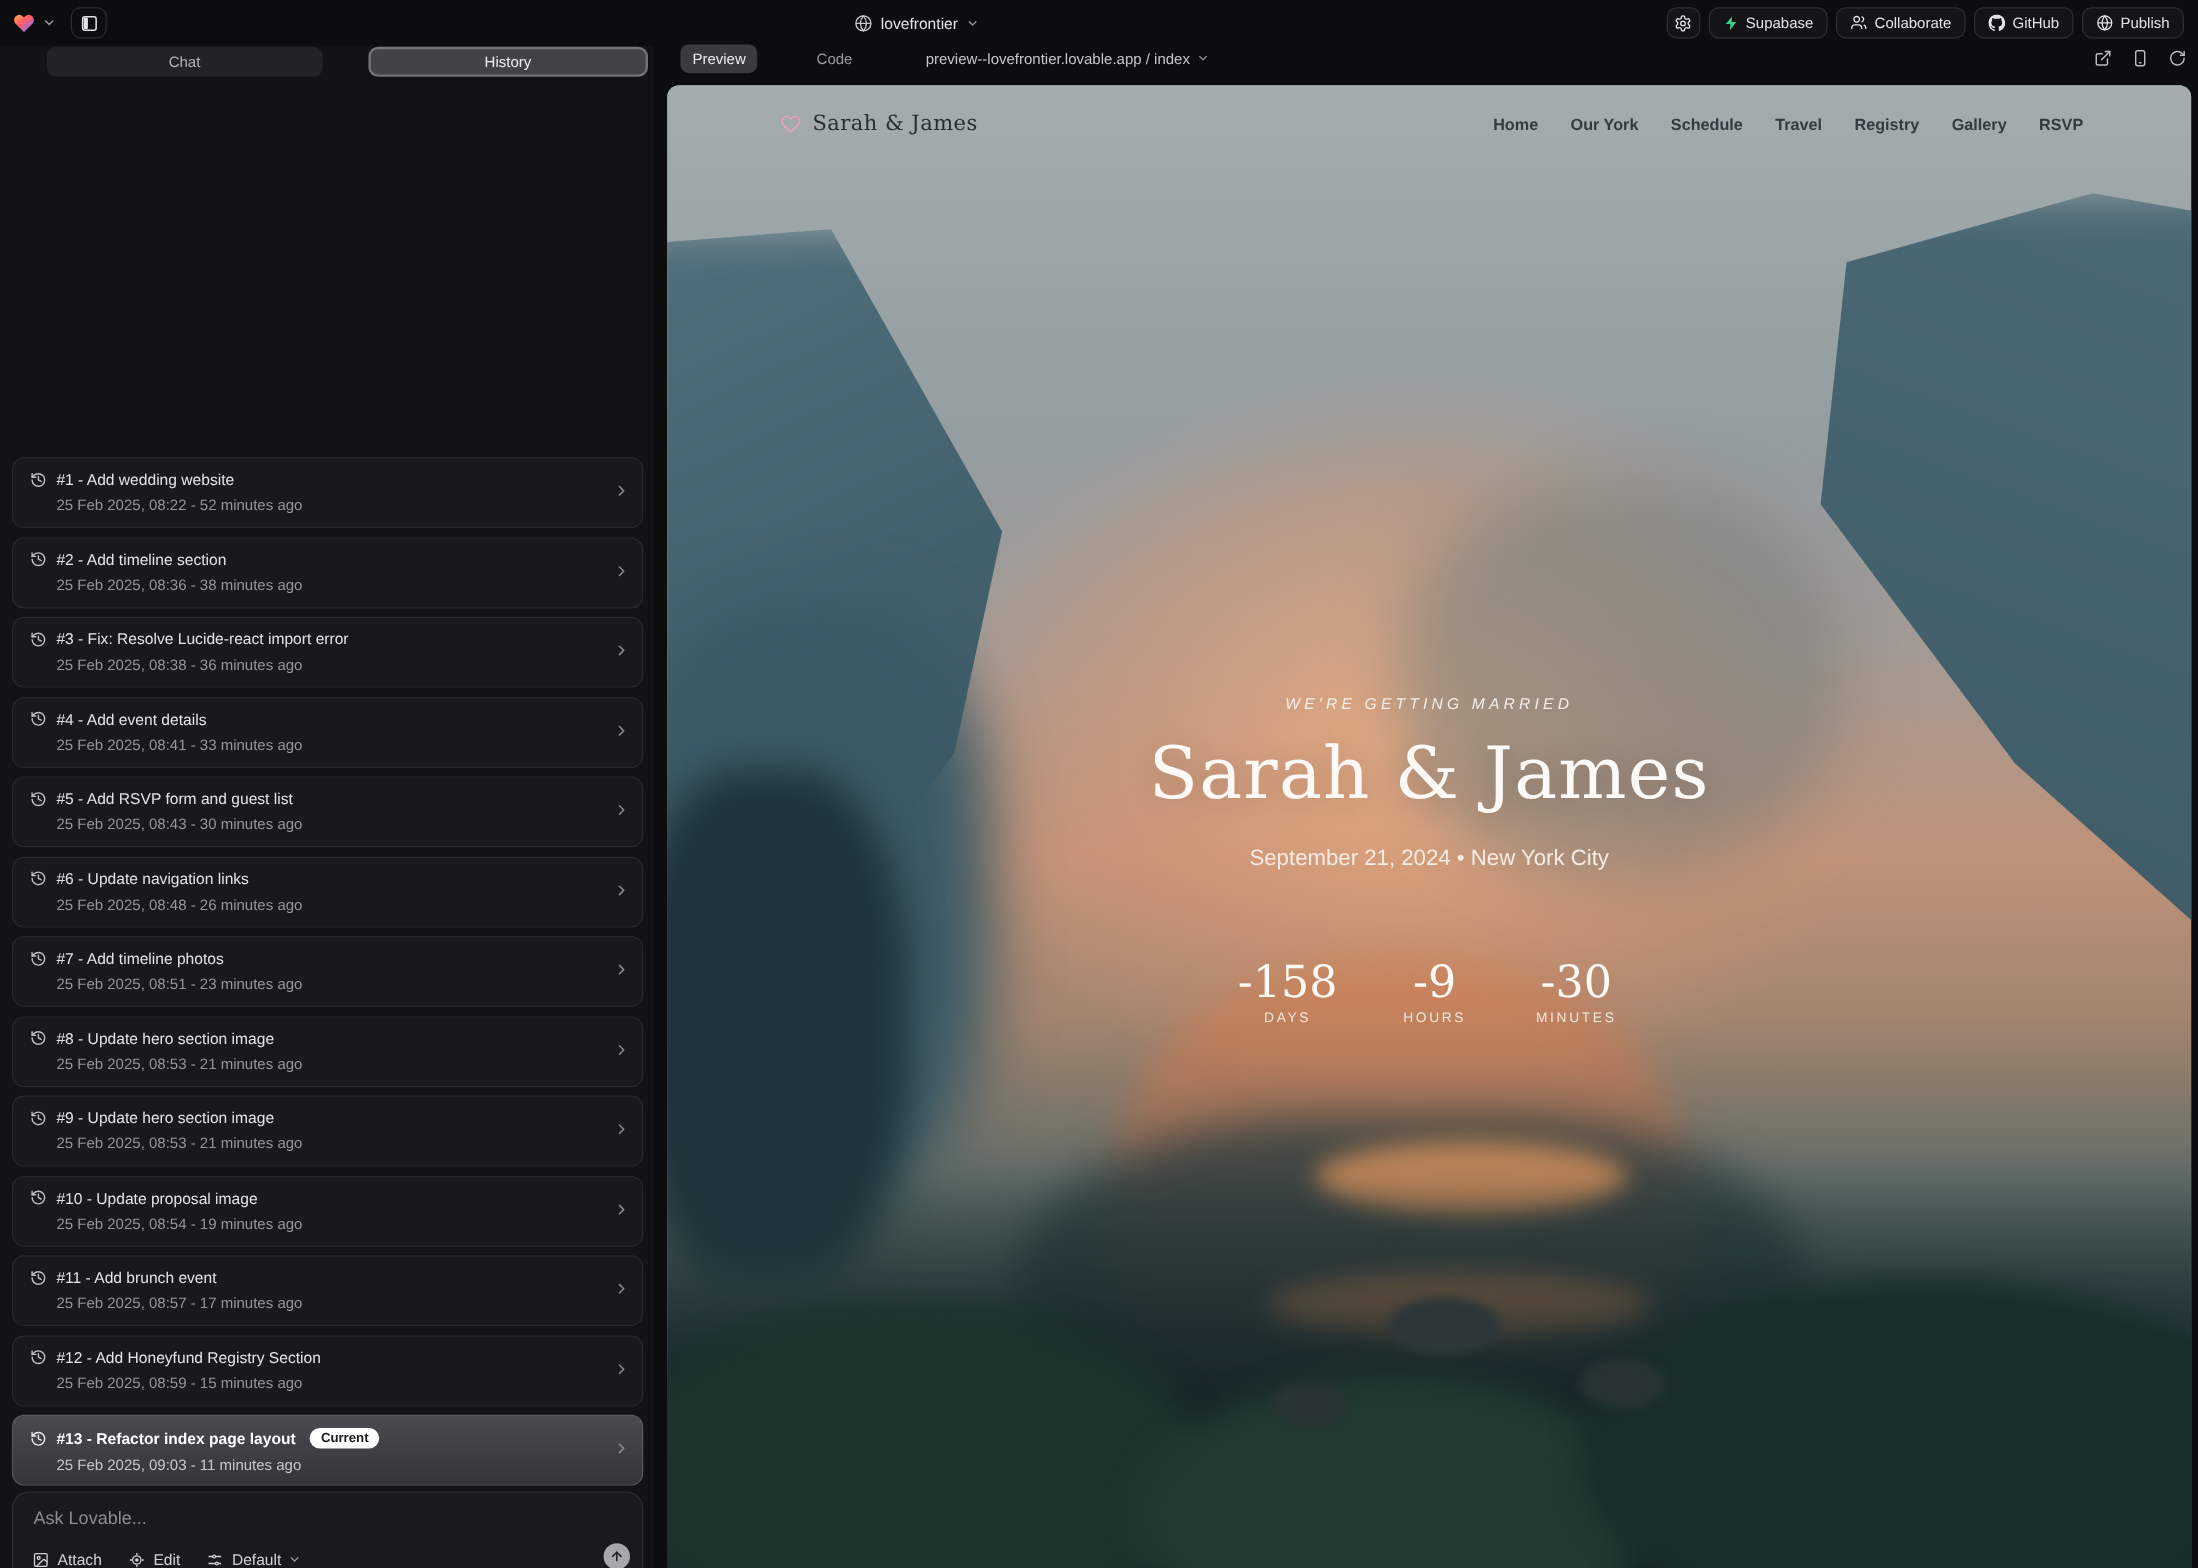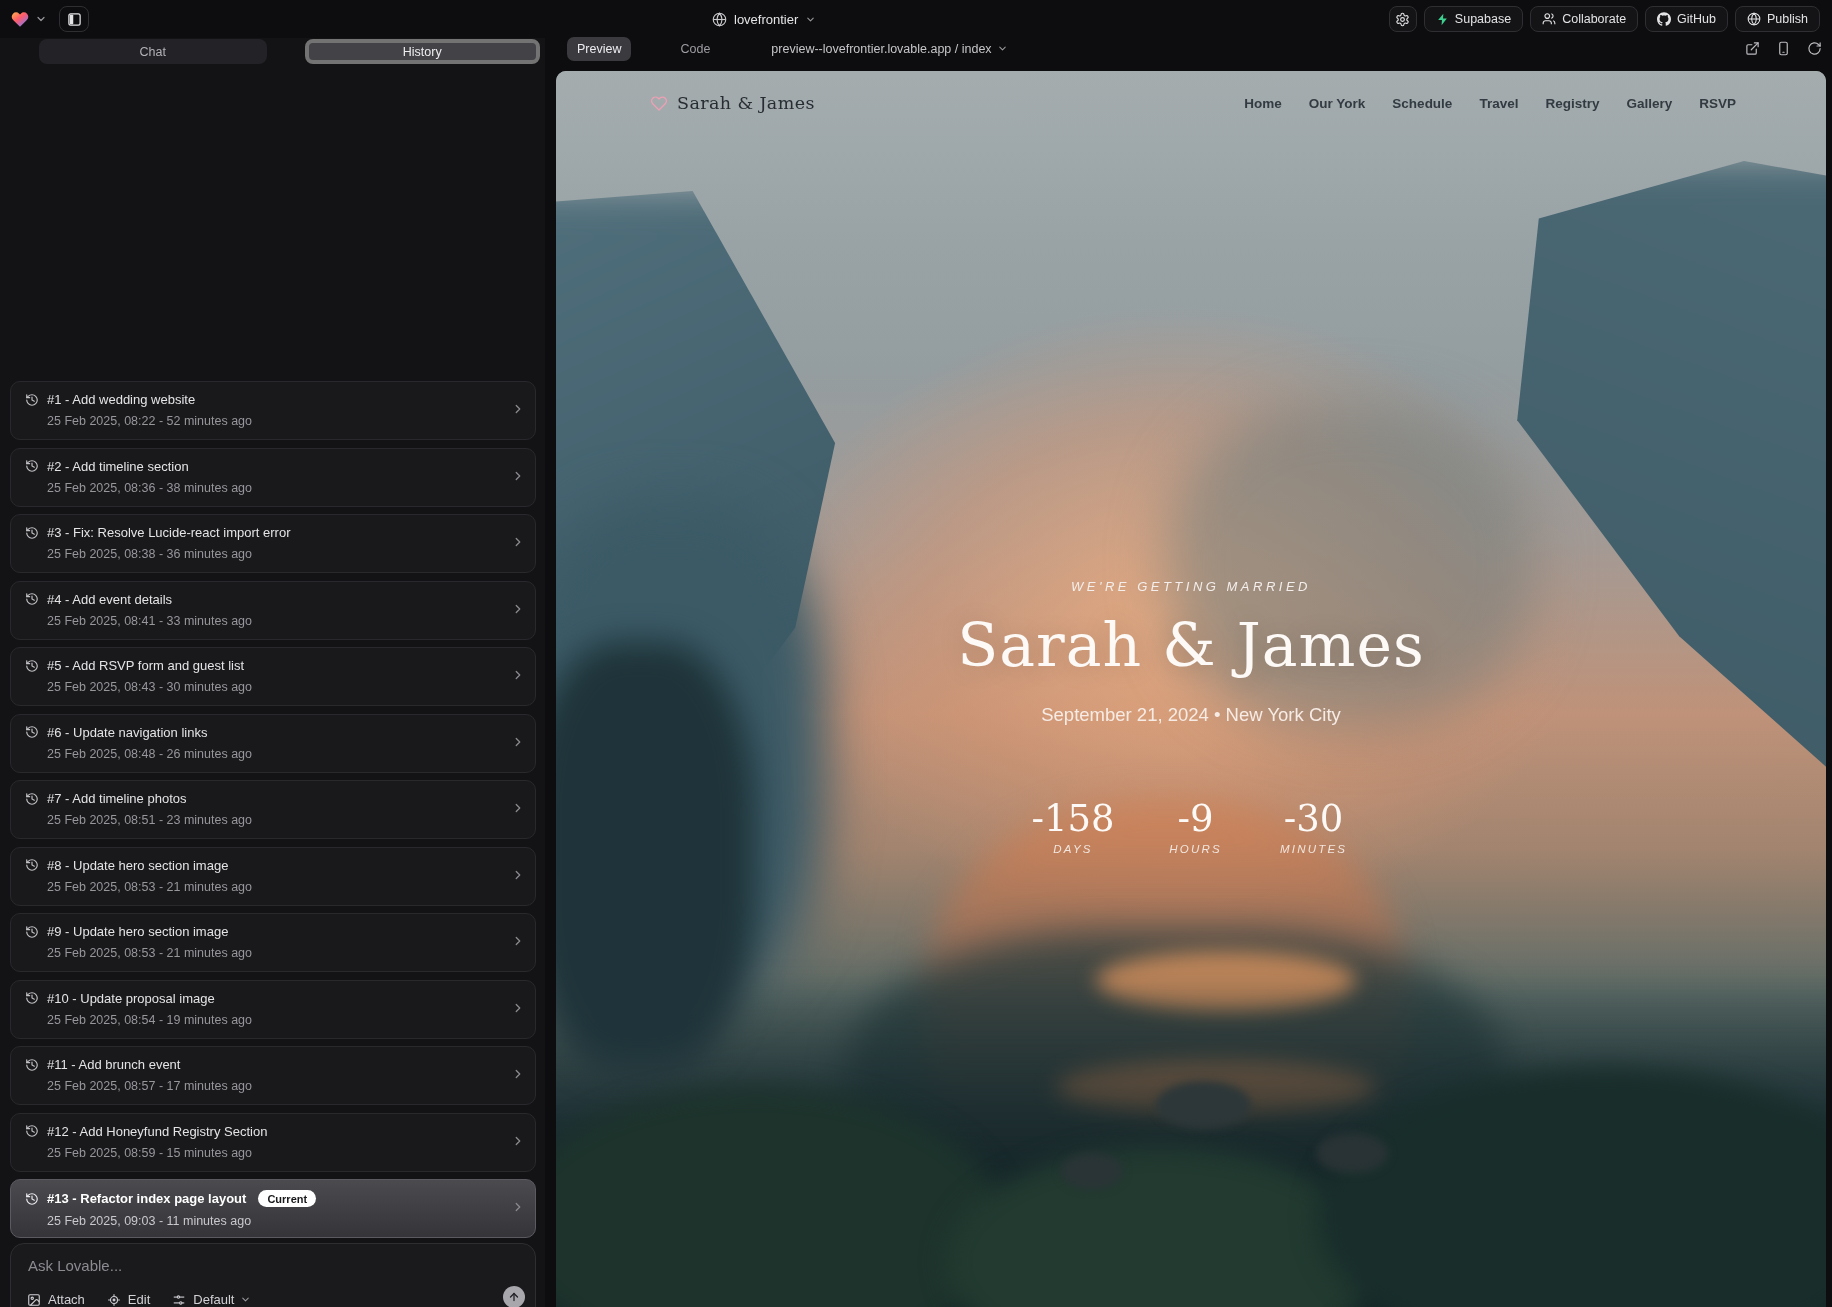--- a/index.html
+++ b/index.html
@@ -31,21 +31,21 @@
   .pill { padding:0 11px; }
   .icon-btn { width:28px; justify-content:center; }
   .supa-bolt { color:#3ecf8e; }
 
   
   .sidebar { position:absolute; left:0; top:38px; width:545px; height:1269px; background:#131315; }
   .tabs { position:absolute; top:1px; left:4px; right:5px; height:25px; display:flex; gap:3px; }
   .tab { flex:1; border-radius:8px; display:flex; align-items:center; justify-content:center;
          font-size:12.5px; cursor:pointer;margin-left:35px; }
   .tab.inactive { background:#232327; color:#b2b2b7; }
-  .tab.active { background:#434347; color:#ededf0; border:4px solid #737373; }
+  .tab.active { background:#434347; color:#ededf0; border:2px solid #737373; }
 
   .history-list { position:absolute; top:343px; left:10px; right:9px; }
   .h-item {
     position:relative; height:59px; margin-bottom:7.5px;
     background:#19191c; border:1px solid #29292d; border-radius:10px;
     padding:10px 34px 0 14px; cursor:pointer;
   }
   .h-item .row1 { display:flex; align-items:center; gap:8px; }
   .h-item .h-icon { color:#c2c2c6; flex:none; }
   .h-item .title { font-size:13px; color:#e4e4e7; font-weight:500; white-space:nowrap; }
@@ -141,21 +141,21 @@
   .site-nav a { font-size:13.5px; color:#333b42; text-decoration:none; cursor:pointer; }
 
   .hero { position:absolute; left:0; right:0; top:508px; text-align:center; z-index:5; color:#fbf7f4; }
   .eyebrow { font-size:13px; letter-spacing:3.5px; color:#f4efec;font-style:italic; }
   .hero-title { margin-top:16px; font-family:"DejaVu Serif", serif; font-size:60px; font-weight:normal;
     color:#fcf9f6; letter-spacing:1px; text-shadow:0 2px 26px rgba(0,0,0,.18); }
   .hero-sub { margin-top:24px; font-size:18.5px; color:#f7ece5; }
   .countdown { margin-top:42px; display:flex; justify-content:center; gap:44px; }
   .cd-col { min-width:74px; }
   .cd-val { font-family:"DejaVu Serif", serif; font-size:37px; line-height:1; color:#fcf9f6;margin-top:32px; }
-  .cd-label { margin-top:6px; font-size:11.5px; letter-spacing:2.2px; color:#f0e6df;font-style:italic; }
+  .cd-label { margin-top:6px; font-size:11.5px; letter-spacing:2.2px; color:#f0e6df; }
 </style>
 </head>
 <body>
 
 <div class="topbar">
   <div class="tb-left">
     <svg class="logo-heart" viewBox="0 0 24 24">
       <defs>
         <linearGradient id="lovegrad" x1="0%" y1="0%" x2="90%" y2="100%">
           <stop offset="0%" stop-color="#ffb24d"></stop>

